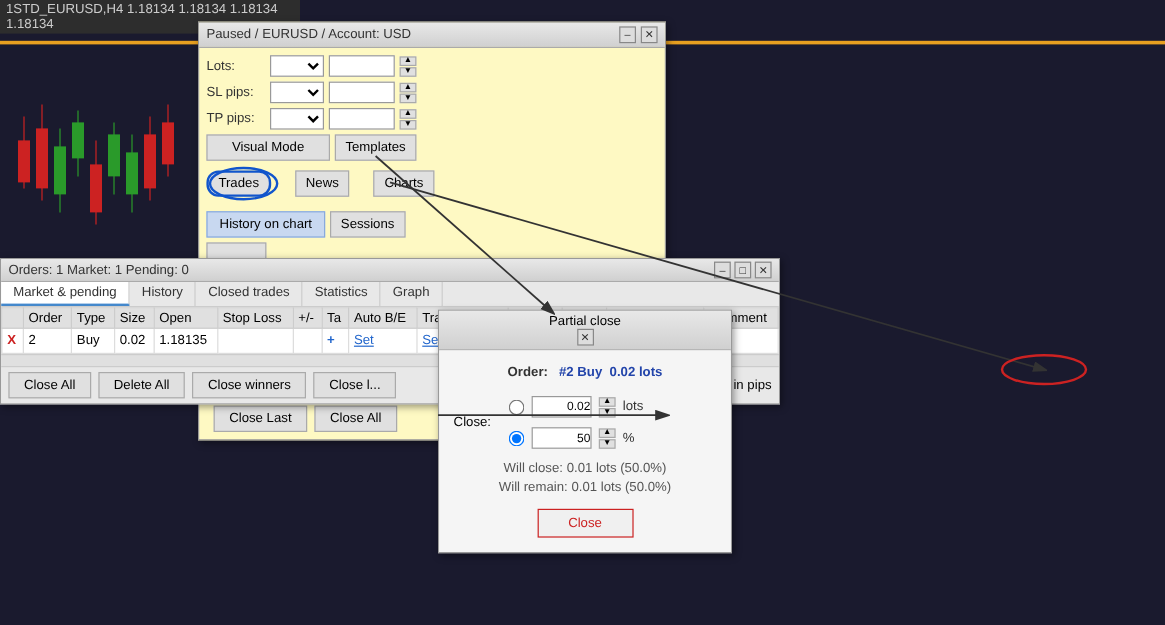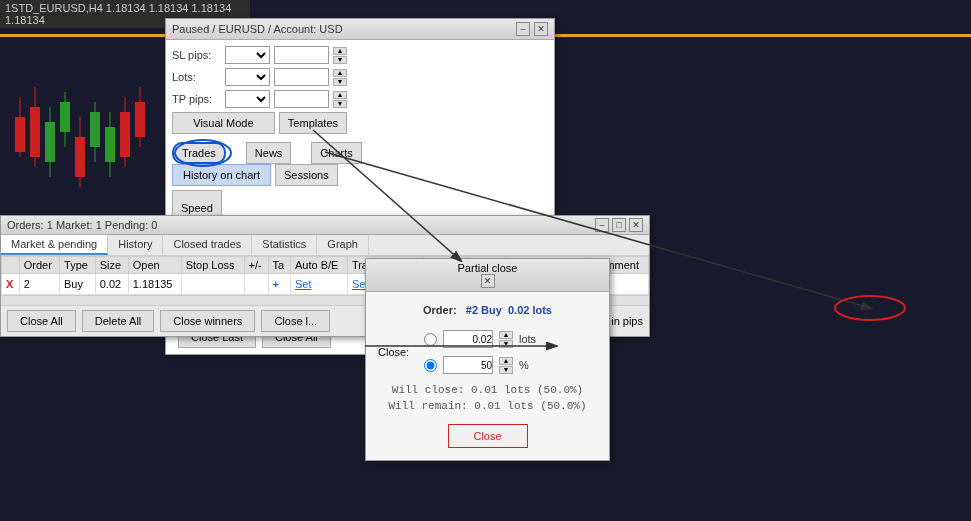--- a/index.html
+++ b/index.html
@@ -30,21 +30,21 @@
       top: 34px; left: 0; right: 0;
       height: 3px;
       background: #e8a020;
     }
 
     
     .trading-dialog {
       position: absolute;
       top: 18px; left: 165px;
       width: 390px;
-      background: #ffffff;
+      background: #fef9c3;
       border: 1px solid #999;
       box-shadow: 2px 2px 6px rgba(0,0,0,0.4);
     }
 
     .dialog-titlebar {
       background: linear-gradient(to bottom, #e8e8e8, #d0d0d0);
       border-bottom: 1px solid #aaa;
       padding: 3px 6px;
       display: flex;
       justify-content: space-between;
@@ -157,21 +157,21 @@
       border: 1px solid #aaa;
       cursor: pointer;
       font-size: 11px;
       height: 22px;
       padding: 0 8px;
     }
 
     .tabs-row {
       display: flex;
       gap: 20px;
-      margin-bottom: 0;
+      margin-bottom: 12px;
       justify-content: space-between;
     }
 
     .tab-btn {
       height: 22px;
       padding: 0 8px;
       border: 1px solid #aaa;
       background: #e0e0e0;
       cursor: pointer;
       font-size: 11px;
@@ -463,21 +463,20 @@
     .unit-label {
       font-size: 11px;
       color: #333;
     }
 
     .will-close-text {
       font-size: 11px;
       color: #555;
       margin-bottom: 4px;
       text-align: center;
-      font-family: Liberation Mono, monospace;
     }
 
     .partial-close-btn {
       display: block;
       margin: 12px auto 0;
       width: 80px;
       height: 24px;
       background: #f0f0f0;
       border: 1px solid #cc2222;
       color: #cc2222;
@@ -558,30 +557,30 @@
     <span class="dialog-titlebar-text">Paused / EURUSD / Account: USD</span>
     <div class="dialog-titlebar-btns">
       <div class="title-btn">–</div>
       <div class="title-btn">✕</div>
     </div>
   </div>
   <div class="dialog-body clearfix">
 
     <div class="dialog-left">
       <div class="field-row">
-        <span class="field-label">SL pips:</span>
+        <span class="field-label">Lots:</span>
         <select class="field-select"></select>
         <input class="field-input" type="text" style="">
         <div class="spin-btn">
           <div class="spin-up">▲</div>
           <div class="spin-down">▼</div>
         </div>
       </div>
       <div class="field-row">
-        <span class="field-label">Lots:</span>
+        <span class="field-label">SL pips:</span>
         <select class="field-select"></select>
         <input class="field-input" type="text" style="">
         <div class="spin-btn">
           <div class="spin-up">▲</div>
           <div class="spin-down">▼</div>
         </div>
       </div>
       <div class="field-row">
         <span class="field-label">TP pips:</span>
         <select class="field-select"></select>

